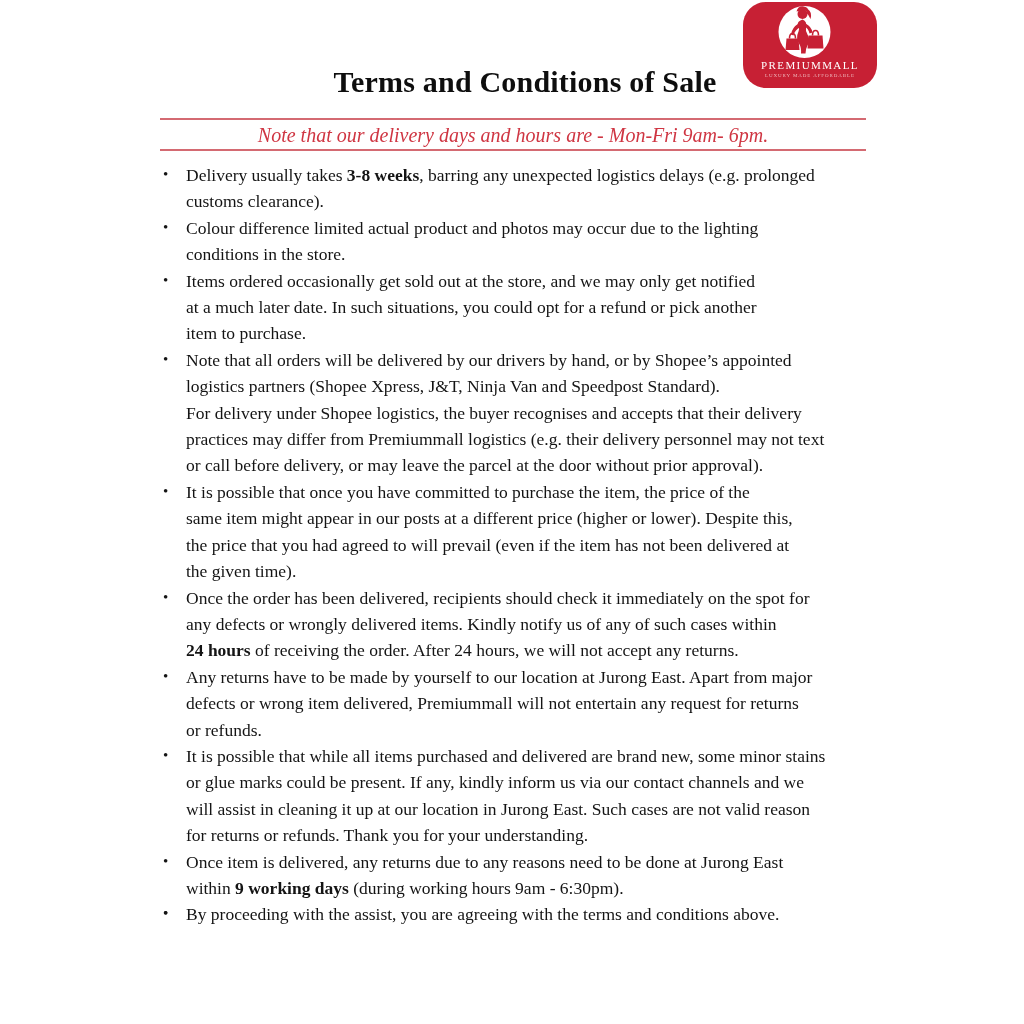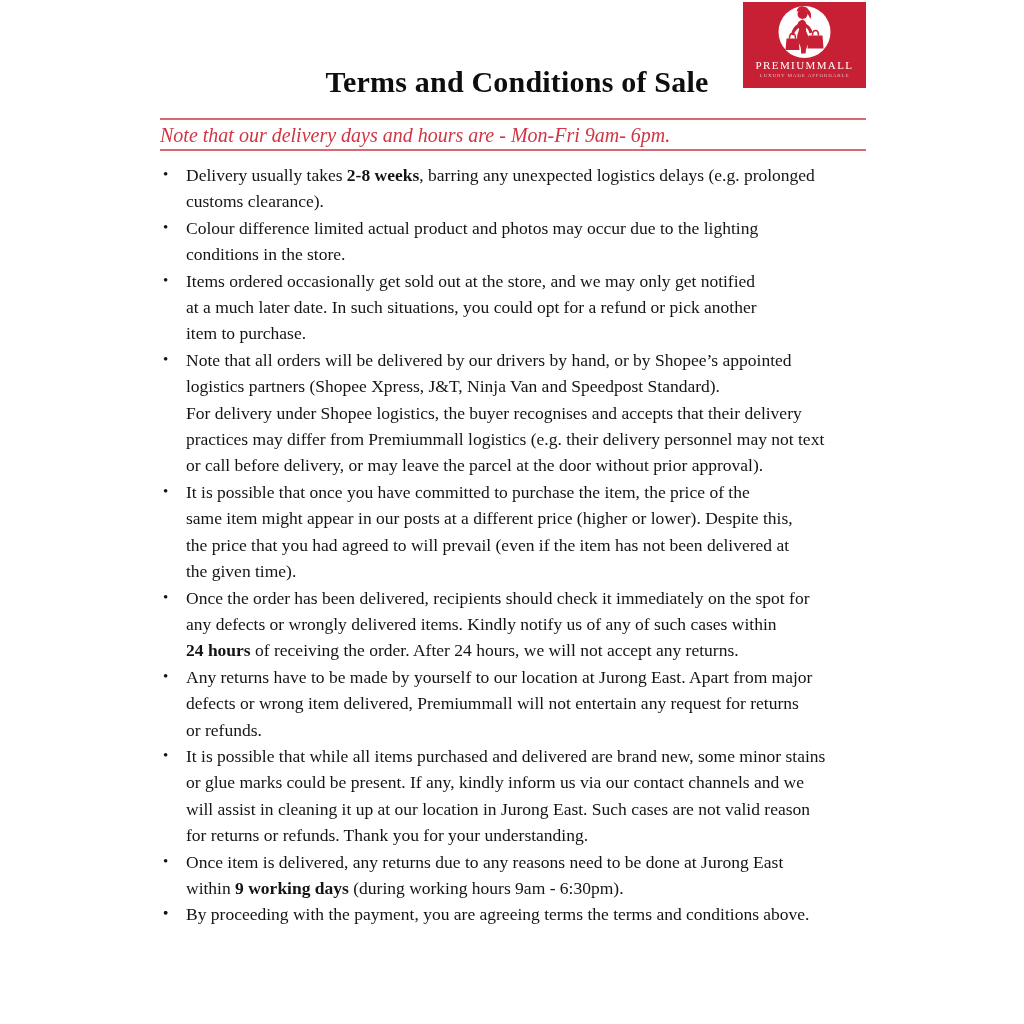--- a/index.html
+++ b/index.html
@@ -1,36 +1,36 @@
 <!DOCTYPE html>
 <html style="--accent: #c72034; --note: #cf3542; --rule: #d46a72;"><head>
 <meta charset="utf-8">
 <style>
   html,body{margin:0;padding:0;}
   body{width:1024px;height:1024px;background:#ffffff;position:relative;
        font-family:"Liberation Serif","DejaVu Serif",serif;color:#161616;}
   .page{position:absolute;inset:0;background:#ffffff;overflow:hidden;}
 
   
-  .logo{position:absolute;left:743px;top:2px;width:123px;height:86px;
-        background:var(--accent,#c72034);text-align:center;}
+  .logo{position:absolute;left:743px;top:2px;width:134px;height:86px;
+        background:var(--accent,#c72034);text-align:center;border-radius:23px;}
   .logo svg{display:block;}
   .logo-name{position:absolute;top:57px;left:0;right:0;color:#ffffff;
              font-size:11px;letter-spacing:1.4px;line-height:12px;font-weight:normal;}
   .logo-tagline{position:absolute;top:71px;left:0;right:0;color:#efb9be;
              font-size:5px;letter-spacing:0.9px;line-height:6px;}
 
   
   .content{position:absolute;left:160px;top:0;width:706px;height:1024px;}
-  .doc-title{position:absolute;top:66px;left:4px;width:100%;margin:0;text-align:center;
+  .doc-title{position:absolute;top:66px;left:12px;width:100%;margin:0;text-align:center;
              font-size:30px;font-weight:bold;line-height:32px;color:#0e0e0e;letter-spacing:0.2px;}
   .rule{position:absolute;left:0;width:100%;height:2px;background:var(--rule,#d46a72);}
   .rule-top{top:118px;}
   .rule-bottom{top:149px;}
-  .note{position:absolute;top:122px;left:0;width:100%;
+  .note{position:absolute;top:122px;left:0;width:100%;text-align:center;
         font-style:italic;font-size:20px;line-height:26px;color:var(--note,#cf3542);}
 
   
   .terms{position:absolute;top:162px;left:0;width:100%;
          font-size:17.5px;line-height:26.4px;color:#141414;}
   .term-item{position:relative;padding-left:26px;}
   .term-item .bullet{position:absolute;left:3px;top:-1px;font-size:15px;color:#141414;}
   .term-text{white-space:pre;}
   .term-text b{font-weight:bold;}
 </style>
@@ -60,21 +60,21 @@
     <div class="logo-name">PREMIUMMALL</div>
     <div class="logo-tagline">LUXURY MADE AFFORDABLE</div>
   </div>
 
   <div class="content">
     <h1 class="doc-title">Terms and Conditions of Sale</h1>
     <div class="rule rule-top"></div>
     <div class="note">Note that our delivery days and hours are - Mon-Fri 9am- 6pm.</div>
     <div class="rule rule-bottom"></div>
     <div class="terms">
-        <div class="term-item"><span class="bullet">•</span><span class="term-text">Delivery usually takes <b>2-8 weeks</b>, barring any unexpected logistics delays (e.g. prolonged
+        <div class="term-item"><span class="bullet">•</span><span class="term-text">Delivery usually takes <b>3-8 weeks</b>, barring any unexpected logistics delays (e.g. prolonged
 customs clearance).</span></div>
         <div class="term-item"><span class="bullet">•</span><span class="term-text">Colour difference limited actual product and photos may occur due to the lighting
 conditions in the store.</span></div>
         <div class="term-item"><span class="bullet">•</span><span class="term-text">Items ordered occasionally get sold out at the store, and we may only get notified
 at a much later date. In such situations, you could opt for a refund or pick another
 item to purchase.</span></div>
         <div class="term-item"><span class="bullet">•</span><span class="term-text">Note that all orders will be delivered by our drivers by hand, or by Shopee’s appointed
 logistics partners (Shopee Xpress, J&amp;T, Ninja Van and Speedpost Standard).
 For delivery under Shopee logistics, the buyer recognises and accepts that their delivery
 practices may differ from Premiummall logistics (e.g. their delivery personnel may not text
@@ -89,17 +89,17 @@
         <div class="term-item"><span class="bullet">•</span><span class="term-text">Any returns have to be made by yourself to our location at Jurong East. Apart from major
 defects or wrong item delivered, Premiummall will not entertain any request for returns
 or refunds.</span></div>
         <div class="term-item"><span class="bullet">•</span><span class="term-text">It is possible that while all items purchased and delivered are brand new, some minor stains
 or glue marks could be present. If any, kindly inform us via our contact channels and we
 will assist in cleaning it up at our location in Jurong East. Such cases are not valid reason
 for returns or refunds. Thank you for your understanding.</span></div>
         <div class="term-item"><span class="bullet">•</span><span class="term-text">Once item is delivered, any returns due to any reasons need to be done at Jurong East
 within <b>9 working days</b> (during working hours 9am - 6:30pm).</span></div>
         <div class="term-item"><span class="bullet">•</span></div>
-        <div class="term-item"><span class="bullet">•</span><span class="term-text">By proceeding with the payment, you are agreeing terms the terms and conditions above.</span></div>
+        <div class="term-item"><span class="bullet">•</span><span class="term-text">By proceeding with the assist, you are agreeing with the terms and conditions above.</span></div>
       </div>
   </div>
 
 </div>
 
 </body></html>

